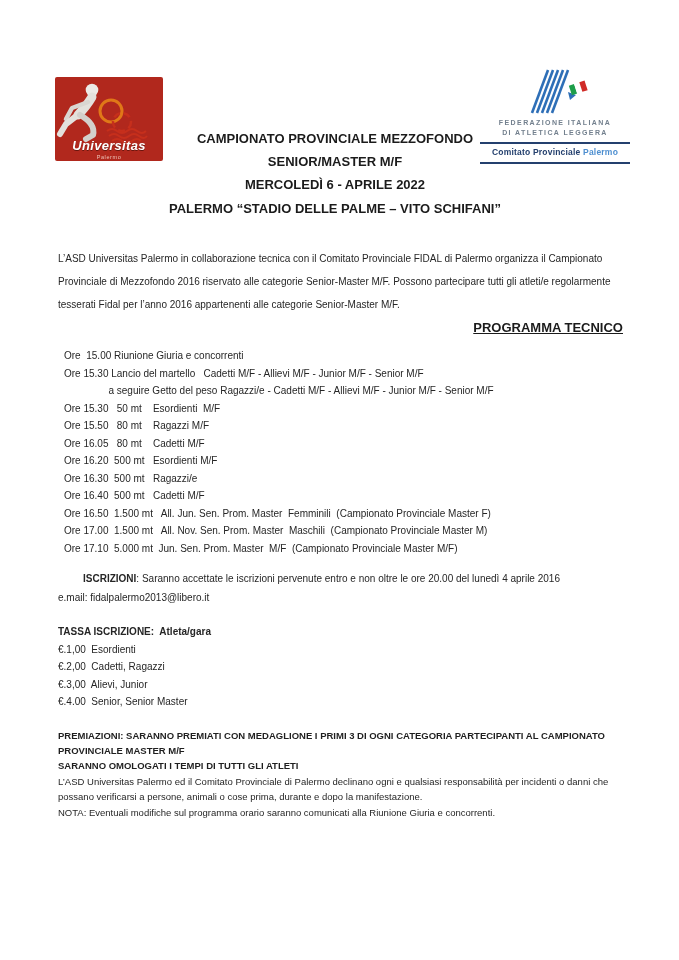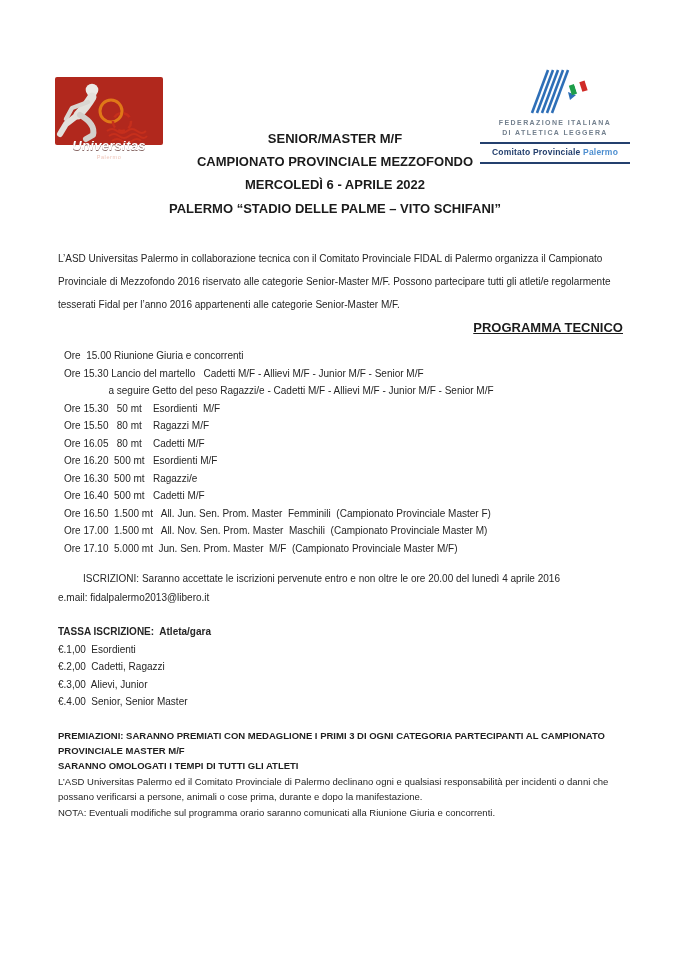--- a/index.html
+++ b/index.html
@@ -1,21 +1,21 @@
 <!DOCTYPE html>
 <html><head>
 <meta charset="utf-8">
 <style>
   html,body{margin:0;padding:0;background:#ffffff;}
   .page{
     position:relative;width:679px;height:960px;background:#ffffff;
     font-family:"Liberation Sans",sans-serif;color:#262626;overflow:hidden;
   }
   
-  .uni-logo{position:absolute;left:55px;top:77px;width:108px;height:68px;background:#b1281d;border-radius:2px;}
+  .uni-logo{position:absolute;left:55px;top:77px;width:108px;height:84px;background:#b1281d;border-radius:2px;}
   .uni-logo svg{position:absolute;left:0;top:0;}
   .uni-name{position:absolute;left:0;right:0;top:62px;text-align:center;color:#ffffff;
     font-weight:700;font-style:italic;font-size:13px;letter-spacing:.3px;line-height:14px;
     text-shadow:0 1px 0 rgba(60,10,5,.6);}
   .uni-sub{position:absolute;left:0;right:0;top:77px;text-align:center;color:#eec4b8;
     font-size:5.5px;letter-spacing:.6px;line-height:6px;}
   
   .titles{position:absolute;left:115px;top:127px;width:440px;text-align:center;
     font-weight:700;font-size:13px;line-height:23.2px;color:#1b1b1b;}
   
@@ -26,21 +26,21 @@
   .fidal-committee{margin-top:3px;font-size:8.5px;font-weight:700;color:#24406e;letter-spacing:.2px;}
   .fidal-city{color:#4e8fd0;}
   
   .content{position:absolute;left:58px;top:247px;width:565px;font-size:10px;color:#262626;}
   .intro{margin:0;line-height:23px;white-space:pre-wrap;}
   .prog-head{margin:3px 0 10px;text-align:right;font-size:13px;font-weight:700;
     text-decoration:underline;color:#1b1b1b;line-height:18px;}
   .prow{line-height:17.5px;white-space:pre-wrap;margin-left:6px;}
   .prow b{font-weight:400;}
   .iscr{margin:13px 0 0;line-height:18.5px;white-space:pre-wrap;}
-  .iscr b{font-weight:400;padding-left:25px;}
+  .iscr b{font-weight:700;padding-left:25px;}
   .email{margin:0;line-height:18.5px;white-space:pre-wrap;}
   .tassa-head{margin:16px 0 0;font-weight:700;line-height:17.5px;white-space:pre-wrap;}
   .fee{line-height:17.5px;white-space:pre-wrap;}
   .prem{margin-top:17px;font-size:9.5px;font-weight:700;line-height:15.4px;color:#1f1f1f;}
   .prem-line{white-space:pre-wrap;}
   .nota{font-size:9.5px;line-height:15.4px;}
   .nota-line{white-space:pre-wrap;}
 </style>
 </head>
 <body>
@@ -58,22 +58,22 @@
       <circle cx="67" cy="45" r="9" fill="none" stroke="#c62f1c" stroke-width="2.5" stroke-dasharray="7 4"></circle>
       <path d="M52 54 q5 -4 10 0 t10 0 t10 0 t9 0" stroke="#c62f1c" stroke-width="2" fill="none"></path>
       <path d="M54 59 q5 -4 10 0 t10 0 t10 0 t8 0" stroke="#c62f1c" stroke-width="2" fill="none"></path>
       <path d="M57 64 q5 -4 10 0 t10 0 t9 0" stroke="#c62f1c" stroke-width="2" fill="none"></path>
     </svg>
     <div class="uni-name">Universitas</div>
     <div class="uni-sub">Palermo</div>
   </div>
 
   <div class="titles">
-    <div class="title-line">SENIOR/MASTER M/F</div>
-      <div class="title-line">CAMPIONATO PROVINCIALE MEZZOFONDO</div>
+    <div class="title-line">CAMPIONATO PROVINCIALE MEZZOFONDO</div>
+      <div class="title-line">SENIOR/MASTER M/F</div>
       <div class="title-line">MERCOLEDÌ 6 - APRILE 2022</div>
       <div class="title-line">PALERMO “STADIO DELLE PALME – VITO SCHIFANI”</div>
   </div>
 
   <div class="fidal">
     <svg class="fidal-mark" width="74" height="50" viewBox="0 0 74 50">
       <g stroke="#2e6fb7" stroke-width="2.6">
         <line x1="14" y1="47" x2="30" y2="4"></line>
         <line x1="19" y1="47" x2="35" y2="4"></line>
         <line x1="24" y1="47" x2="40" y2="4"></line>

